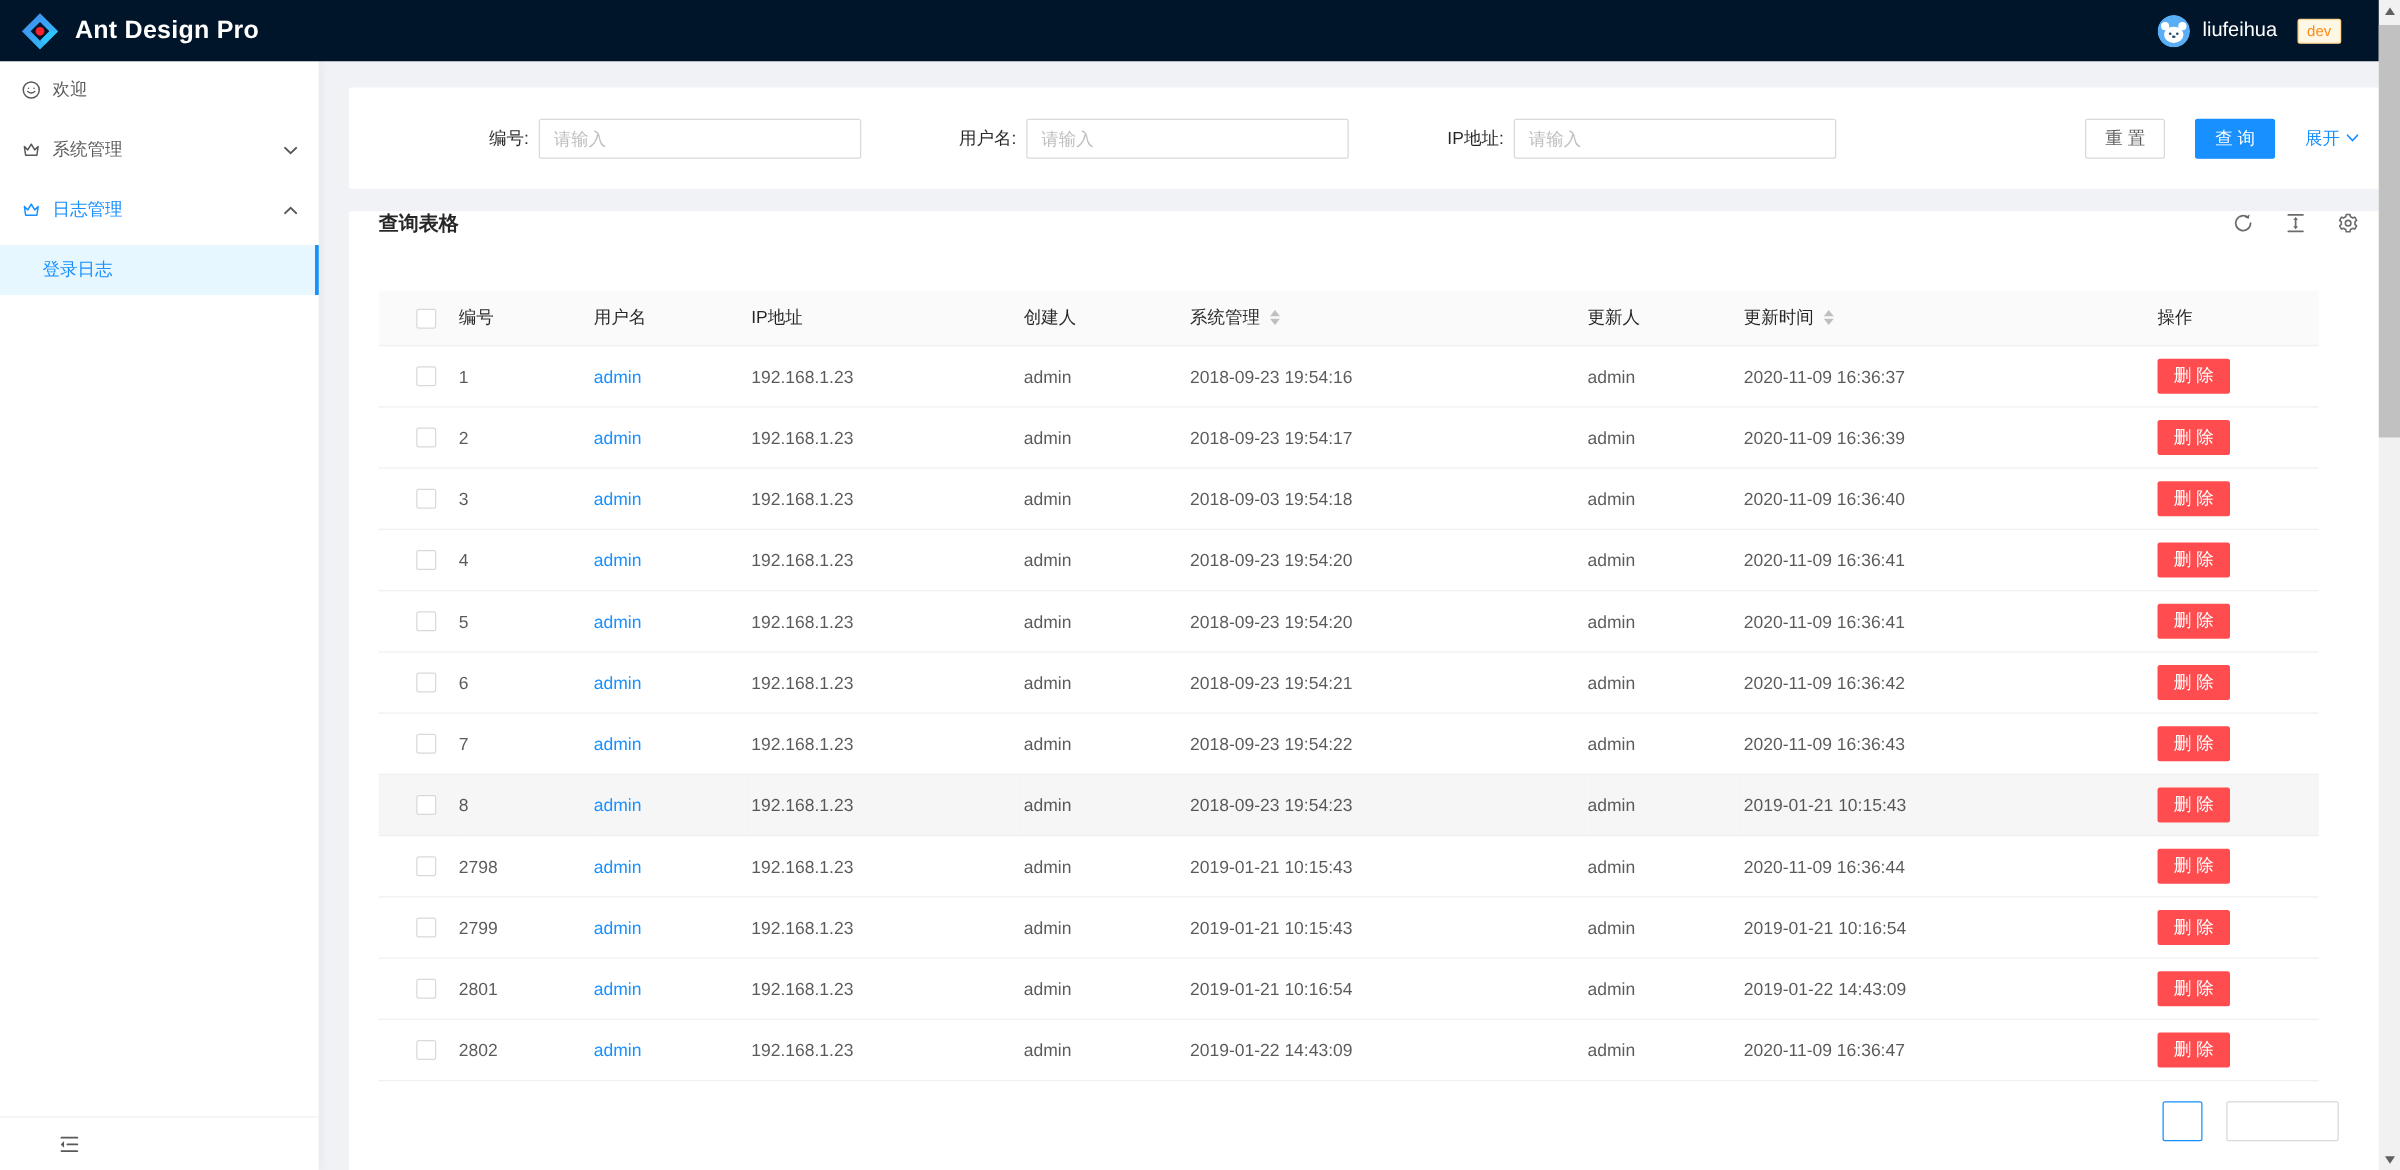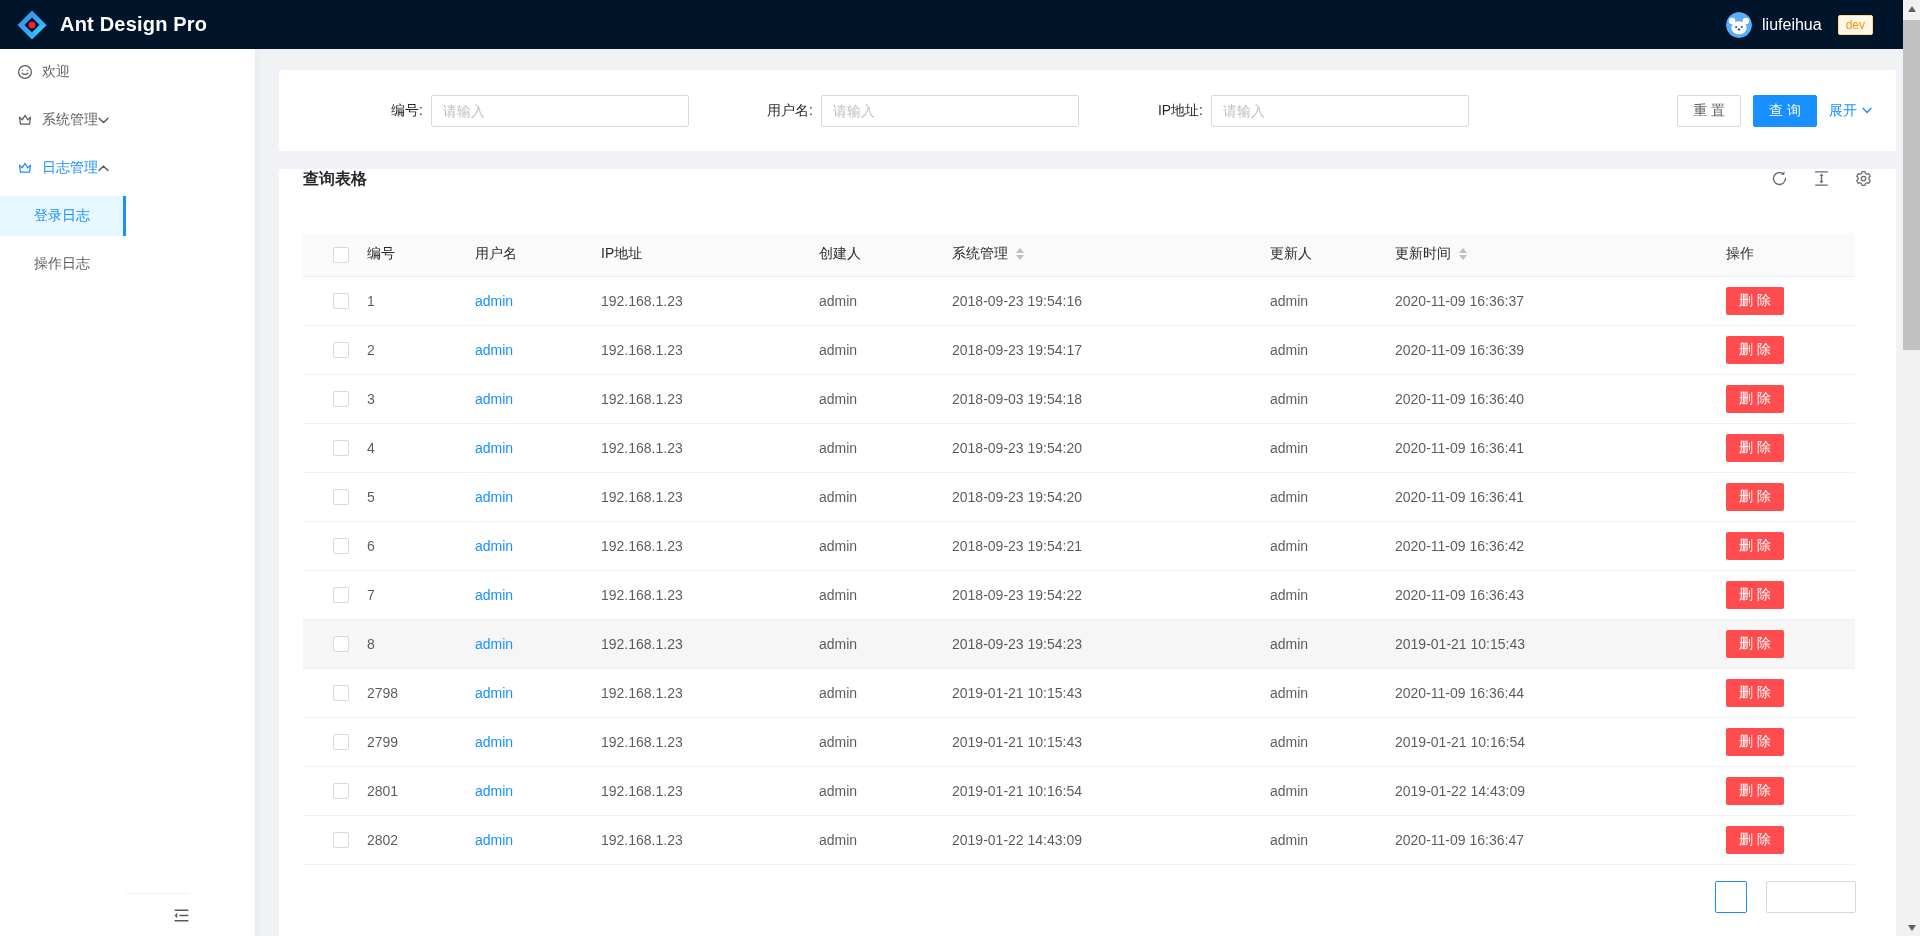--- a/index.html
+++ b/index.html
@@ -11,40 +11,40 @@
   .header { height:49px; background:#001529; display:flex; align-items:center; padding:0 47px 0 16px; position:relative; z-index:20; }
   .logo-wrap { display:flex; align-items:center; gap:12px; }
   .app-title { color:#fff; font-size:20px; font-weight:700; letter-spacing:.2px; }
   .header-right { margin-left:auto; display:flex; align-items:center; gap:10px; }
   .avatar { width:26px; height:26px; border-radius:50%; overflow:hidden; flex:none; }
   .username { color:#fff; font-size:16px; }
   .tag-dev { margin-left:6px; background:#fff7e6; color:#fa8c16; border:1px solid #ffd591; border-radius:2px; font-size:12px; line-height:18px; padding:0 7px; }
 
   
   .layout { display:flex; height:887px; }
-  .sidebar { width:255px; background:#fff; display:flex; flex-direction:row; box-shadow:2px 0 8px rgba(29,35,41,.05); position:relative; z-index:10; }
+  .sidebar { width:255px; background:#fff; display:flex; flex-direction:column; box-shadow:2px 0 8px rgba(29,35,41,.05); position:relative; z-index:10; }
   .menu { padding-top:3px; }
   .menu-item { height:40px; margin-bottom:8px; display:flex; align-items:center; padding:0 17px; color:rgba(0,0,0,.65); cursor:pointer; }
   .menu-item .mi-icon { width:16px; height:16px; margin-right:9px; flex:none; display:inline-flex; }
   .menu-item .caret { margin-left:auto; display:inline-flex; }
   .menu-item.parent-open { color:#1890ff; }
   .submenu-item { height:40px; margin-bottom:8px; display:flex; align-items:center; padding-left:34px; color:rgba(0,0,0,.65); cursor:pointer; }
   .submenu-item.selected { background:#e6f7ff; color:#1890ff; border-right:3px solid #1890ff; }
   .sidebar-footer { margin-top:auto; height:43px; border-top:1px solid #f0f0f0; display:flex; align-items:center; padding-left:47px; }
 
-  .content { flex:1; padding:21px 24px 0 24px; overflow:hidden; }
+  .content { flex:1; padding:21px 9px 0 24px; overflow:hidden; }
   .card { background:#fff; border-radius:2px; }
 
   
   .search-card { height:81px; display:flex; align-items:center; padding:0 24px; margin-bottom:18px; }
   .form-item { display:flex; align-items:center; width:386px; margin-right:4px; }
   .form-item label { flex:1; text-align:right; padding-right:8px; color:rgba(0,0,0,.85); white-space:nowrap; }
   .form-item input { width:258px; height:32px; border:1px solid #d9d9d9; border-radius:2px; padding:0 11px; font-size:14px; color:rgba(0,0,0,.65); outline:none; background:#fff; }
   .form-item input::placeholder { color:#bfbfbf; }
-  .form-actions { margin-left:auto; display:flex; align-items:center; gap:12px; }
+  .form-actions { margin-left:auto; display:flex; align-items:center; gap:24px; }
   .btn { height:32px; padding:0 15px; border-radius:2px; font-size:14px; cursor:pointer; }
   .btn-default { background:#fff; border:1px solid #d9d9d9; color:rgba(0,0,0,.65); }
   .btn-primary { background:#1890ff; border:1px solid #1890ff; color:#fff; }
   .expand-link { color:#1890ff; display:inline-flex; align-items:center; gap:5px; text-decoration:none; cursor:pointer; }
 
   
   .table-card { padding:0 24px 24px 24px; min-height:820px; }
   .table-toolbar { height:64px; display:flex; align-items:flex-start; }
   .table-title { font-size:16px; font-weight:600; color:rgba(0,0,0,.85); }
   .toolbar-icons { margin-left:auto; display:flex; align-items:center; gap:24px; }
@@ -156,23 +156,20 @@
           <span class="caret">
             <svg width="11" height="7" viewBox="0 0 11 7" fill="none" stroke="#595959" stroke-width="1.4" stroke-linecap="round">
                 <path d="M1 5.6 L5.5 1.2 L10 5.6"></path>
               </svg>
           </span>
         </div>
 
         <div class="submenu">
           <div class="submenu-item selected">
             <span>登录日志</span>
-          </div>
-          <div class="submenu-item">
-            <span>操作日志</span>
           </div>
         </div>
       </nav>
 
       <div class="sidebar-footer">
         <span style="display:inline-flex;cursor:pointer;">
           <svg width="17" height="17" viewBox="0 0 16 16" fill="none" stroke="#595959" stroke-width="1.3" stroke-linecap="round">
             <path d="M2 3 H14 M6.5 8 H14 M2 13 H14"></path>
             <path d="M4 5.5 L1.5 8 L4 10.5 Z" fill="#595959" stroke="none"></path>
           </svg>

